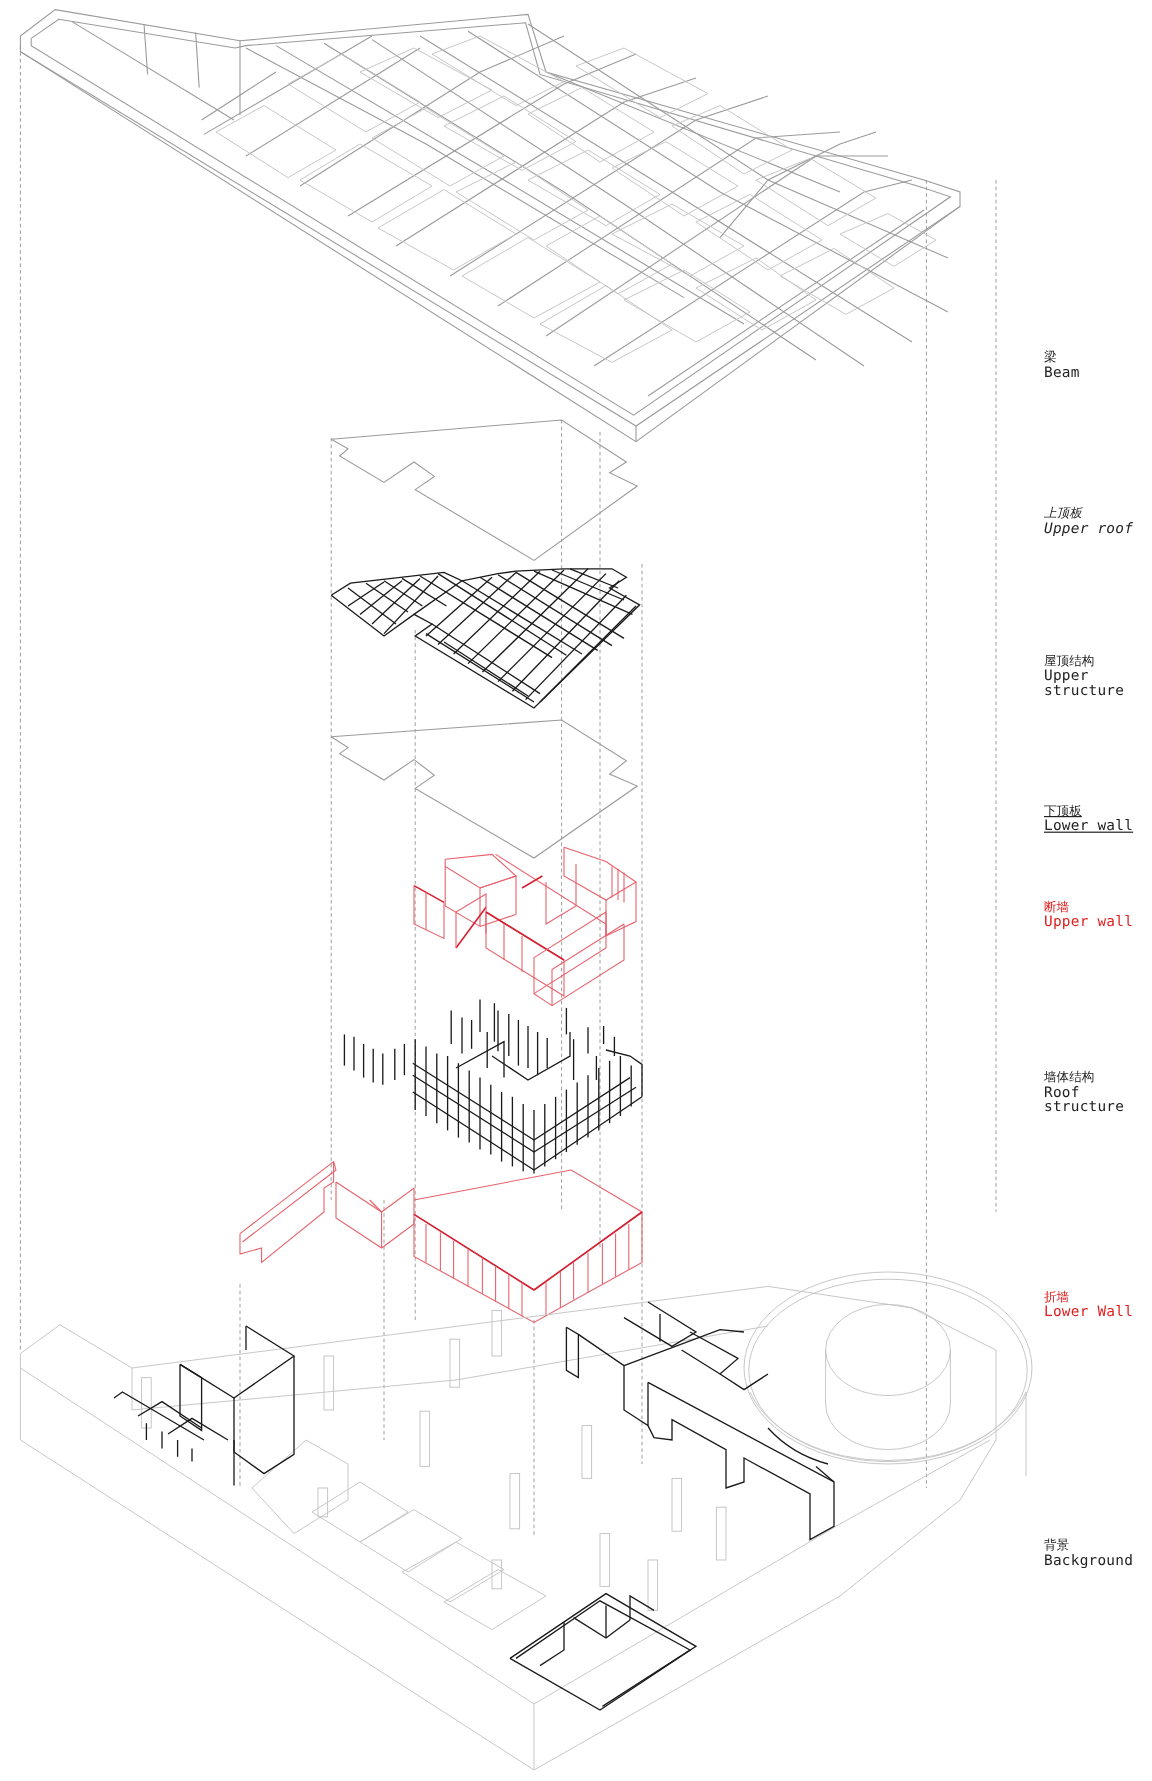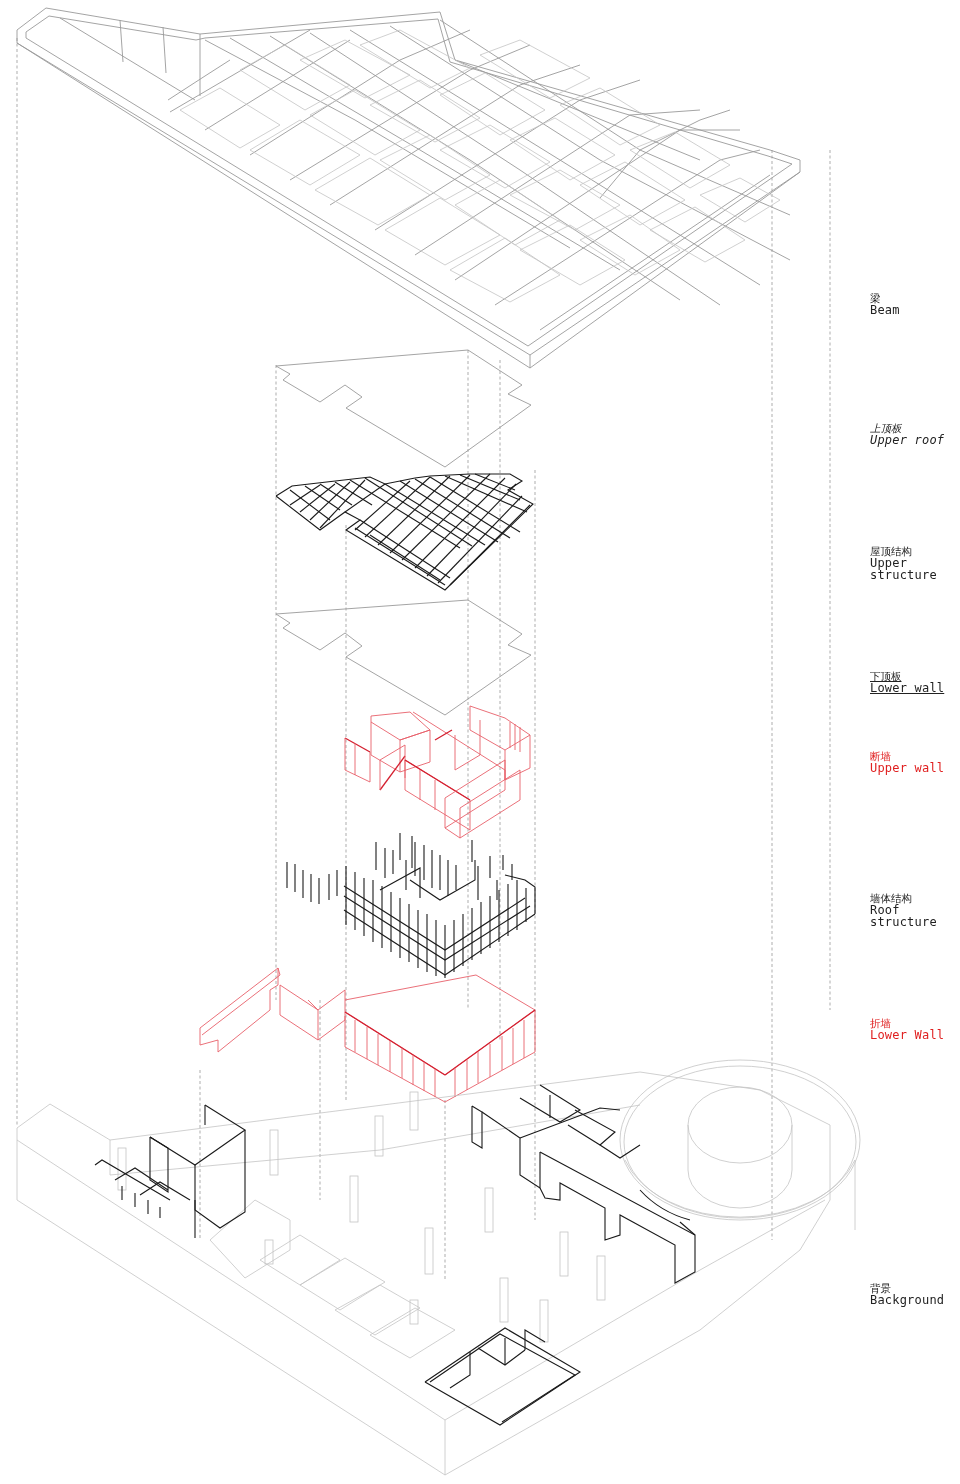--- a/index.html
+++ b/index.html
@@ -349,20 +349,20 @@
   <span class="en">Lower wall</span>
 </div>
 <div class="label red" style="top:750px;">
   <span class="zh">断墙</span>
   <span class="en">Upper wall</span>
 </div>
 <div class="label" style="top:892px;">
   <span class="zh">墙体结构</span>
   <span class="en">Roof structure</span>
 </div>
-<div class="label red" style="top:1017px;">
+<div class="label red" style="top:1075px;">
   <span class="zh">折墙</span>
   <span class="en">Lower Wall</span>
 </div>
 <div class="label" style="top:1282px;">
   <span class="zh">背景</span>
   <span class="en">Background</span>
 </div>
 
 </body></html>

